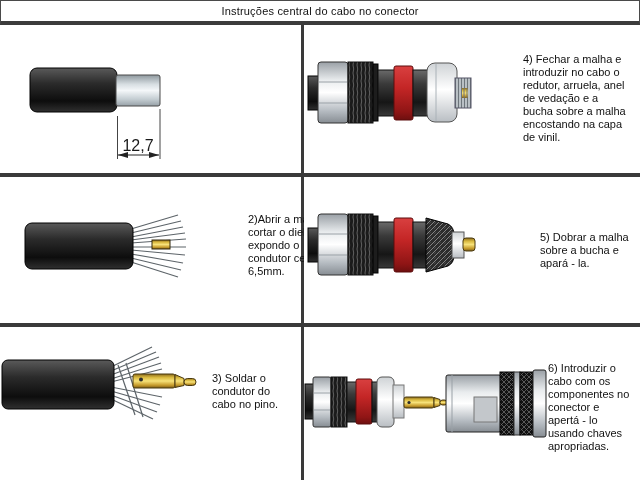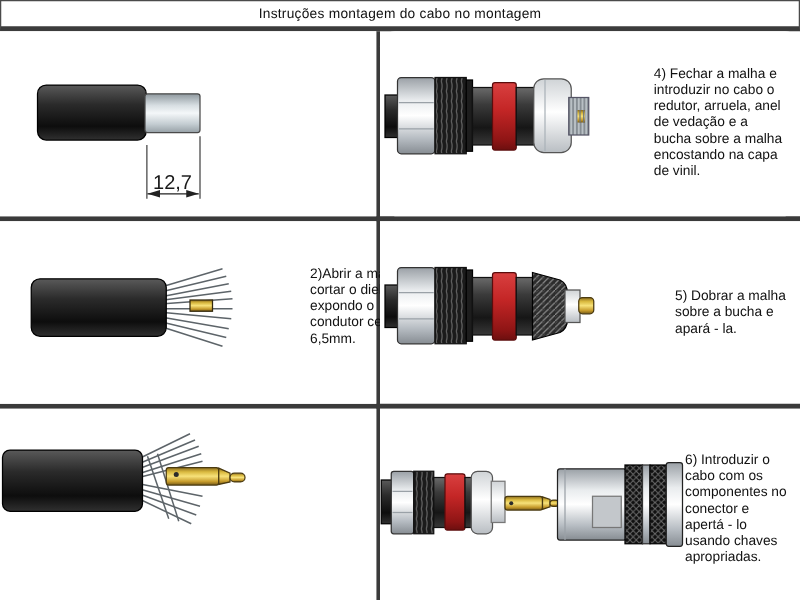--- a/index.html
+++ b/index.html
@@ -8,21 +8,21 @@
   .sheet{position:absolute;inset:0;background:#fff;}
   .title-bar{position:absolute;left:0;top:0;width:638px;height:20px;
        border:1px solid #4a4a4a;border-bottom:4px solid #3c3c3c;
        display:flex;align-items:center;justify-content:center;
        font-size:11px;letter-spacing:.2px;background:#fff;}
   .vdiv{position:absolute;left:301px;top:25px;width:3px;height:455px;background:#3a3a3a;}
   .hdiv{position:absolute;left:0;width:640px;height:4px;background:#3a3a3a;}
   #hdiv1{top:173px;} #hdiv2{top:323px;}
   .panel{position:absolute;background:#fff;}
   #p1{left:0;top:25px;width:301px;height:148px;}
-  #p4{left:304px;top:25px;width:336px;height:148px;border-radius:12px;}
+  #p4{left:304px;top:25px;width:336px;height:148px;}
   #p2{left:0;top:177px;width:301px;height:146px;}
   #p5{left:304px;top:177px;width:336px;height:119px;}
   #p3{left:0;top:327px;width:301px;height:153px;}
   #p6{left:304px;top:327px;width:336px;height:153px;}
   .panel svg.illu{position:absolute;left:0;top:0;}
   .instr{position:absolute;font-size:11px;line-height:13px;white-space:pre-line;}
   #t1{left:212px;top:41px;width:96px;}
   #t2{left:216px;top:36px;width:106px;margin-left:32px;}
   #t3{left:212px;top:45px;width:96px;}
   #t4{left:219px;top:28px;width:117px;}
@@ -94,21 +94,21 @@
     <pattern id="pHatch" width="5" height="5" patternUnits="userSpaceOnUse">
       <rect width="5" height="5" fill="#2c2c2c"></rect>
       <path d="M0,5 L5,0" stroke="#8f8f8f" stroke-width="0.9"></path>
       <path d="M0,2 L2,0" stroke="#555555" stroke-width="0.6"></path>
     </pattern>
   </defs>
 </svg>
 
 <div class="sheet">
 
-  <div class="title-bar">Instruções montagem do cabo no montagem</div>
+  <div class="title-bar">Instruções central do cabo no conector</div>
   <div class="hdiv" id="hdiv1"></div>
   <div class="hdiv" id="hdiv2"></div>
   <div class="vdiv"></div>
 
   <div class="panel" id="p1">
     <svg class="illu" width="301" height="148" viewBox="0 0 301 148">
       <g>
         <rect x="30" y="43" width="87" height="44" rx="7" fill="url(#gCable)" stroke="#000"></rect>
       </g>
       <g>
@@ -171,20 +171,23 @@
       <g>
         <rect x="2" y="33" width="112" height="49" rx="6" fill="url(#gCable)" stroke="#000"></rect>
       </g>
       <g stroke="#4a3a10">
         <rect x="133" y="47" width="42" height="14" rx="2" fill="url(#gGold)"></rect>
         <polygon points="175,47.5 184,51.5 184,58.5 175,60.5" fill="url(#gGold)"></polygon>
         <rect x="184" y="51.5" width="12" height="7" rx="3.5" fill="url(#gGold)"></rect>
         <circle cx="141" cy="52.5" r="2" fill="#2b2b2b" stroke="none"></circle>
       </g>
     </svg>
+    <div class="instr" id="t3">3) Soldar o
+condutor do
+cabo no pino.</div>
   </div>
 
   <div class="panel" id="p4">
     <svg class="illu" width="336" height="148" viewBox="0 0 336 148">
       <g>
         <rect x="4" y="51" width="16" height="34" fill="url(#gCable)" stroke="#000"></rect>
       </g>
       <g>
         <rect x="14" y="37" width="30" height="61" rx="3" fill="url(#gSilver)" stroke="#333"></rect>
         <line x1="15" y1="57" x2="43" y2="57" stroke="#9aa1a7"></line>

